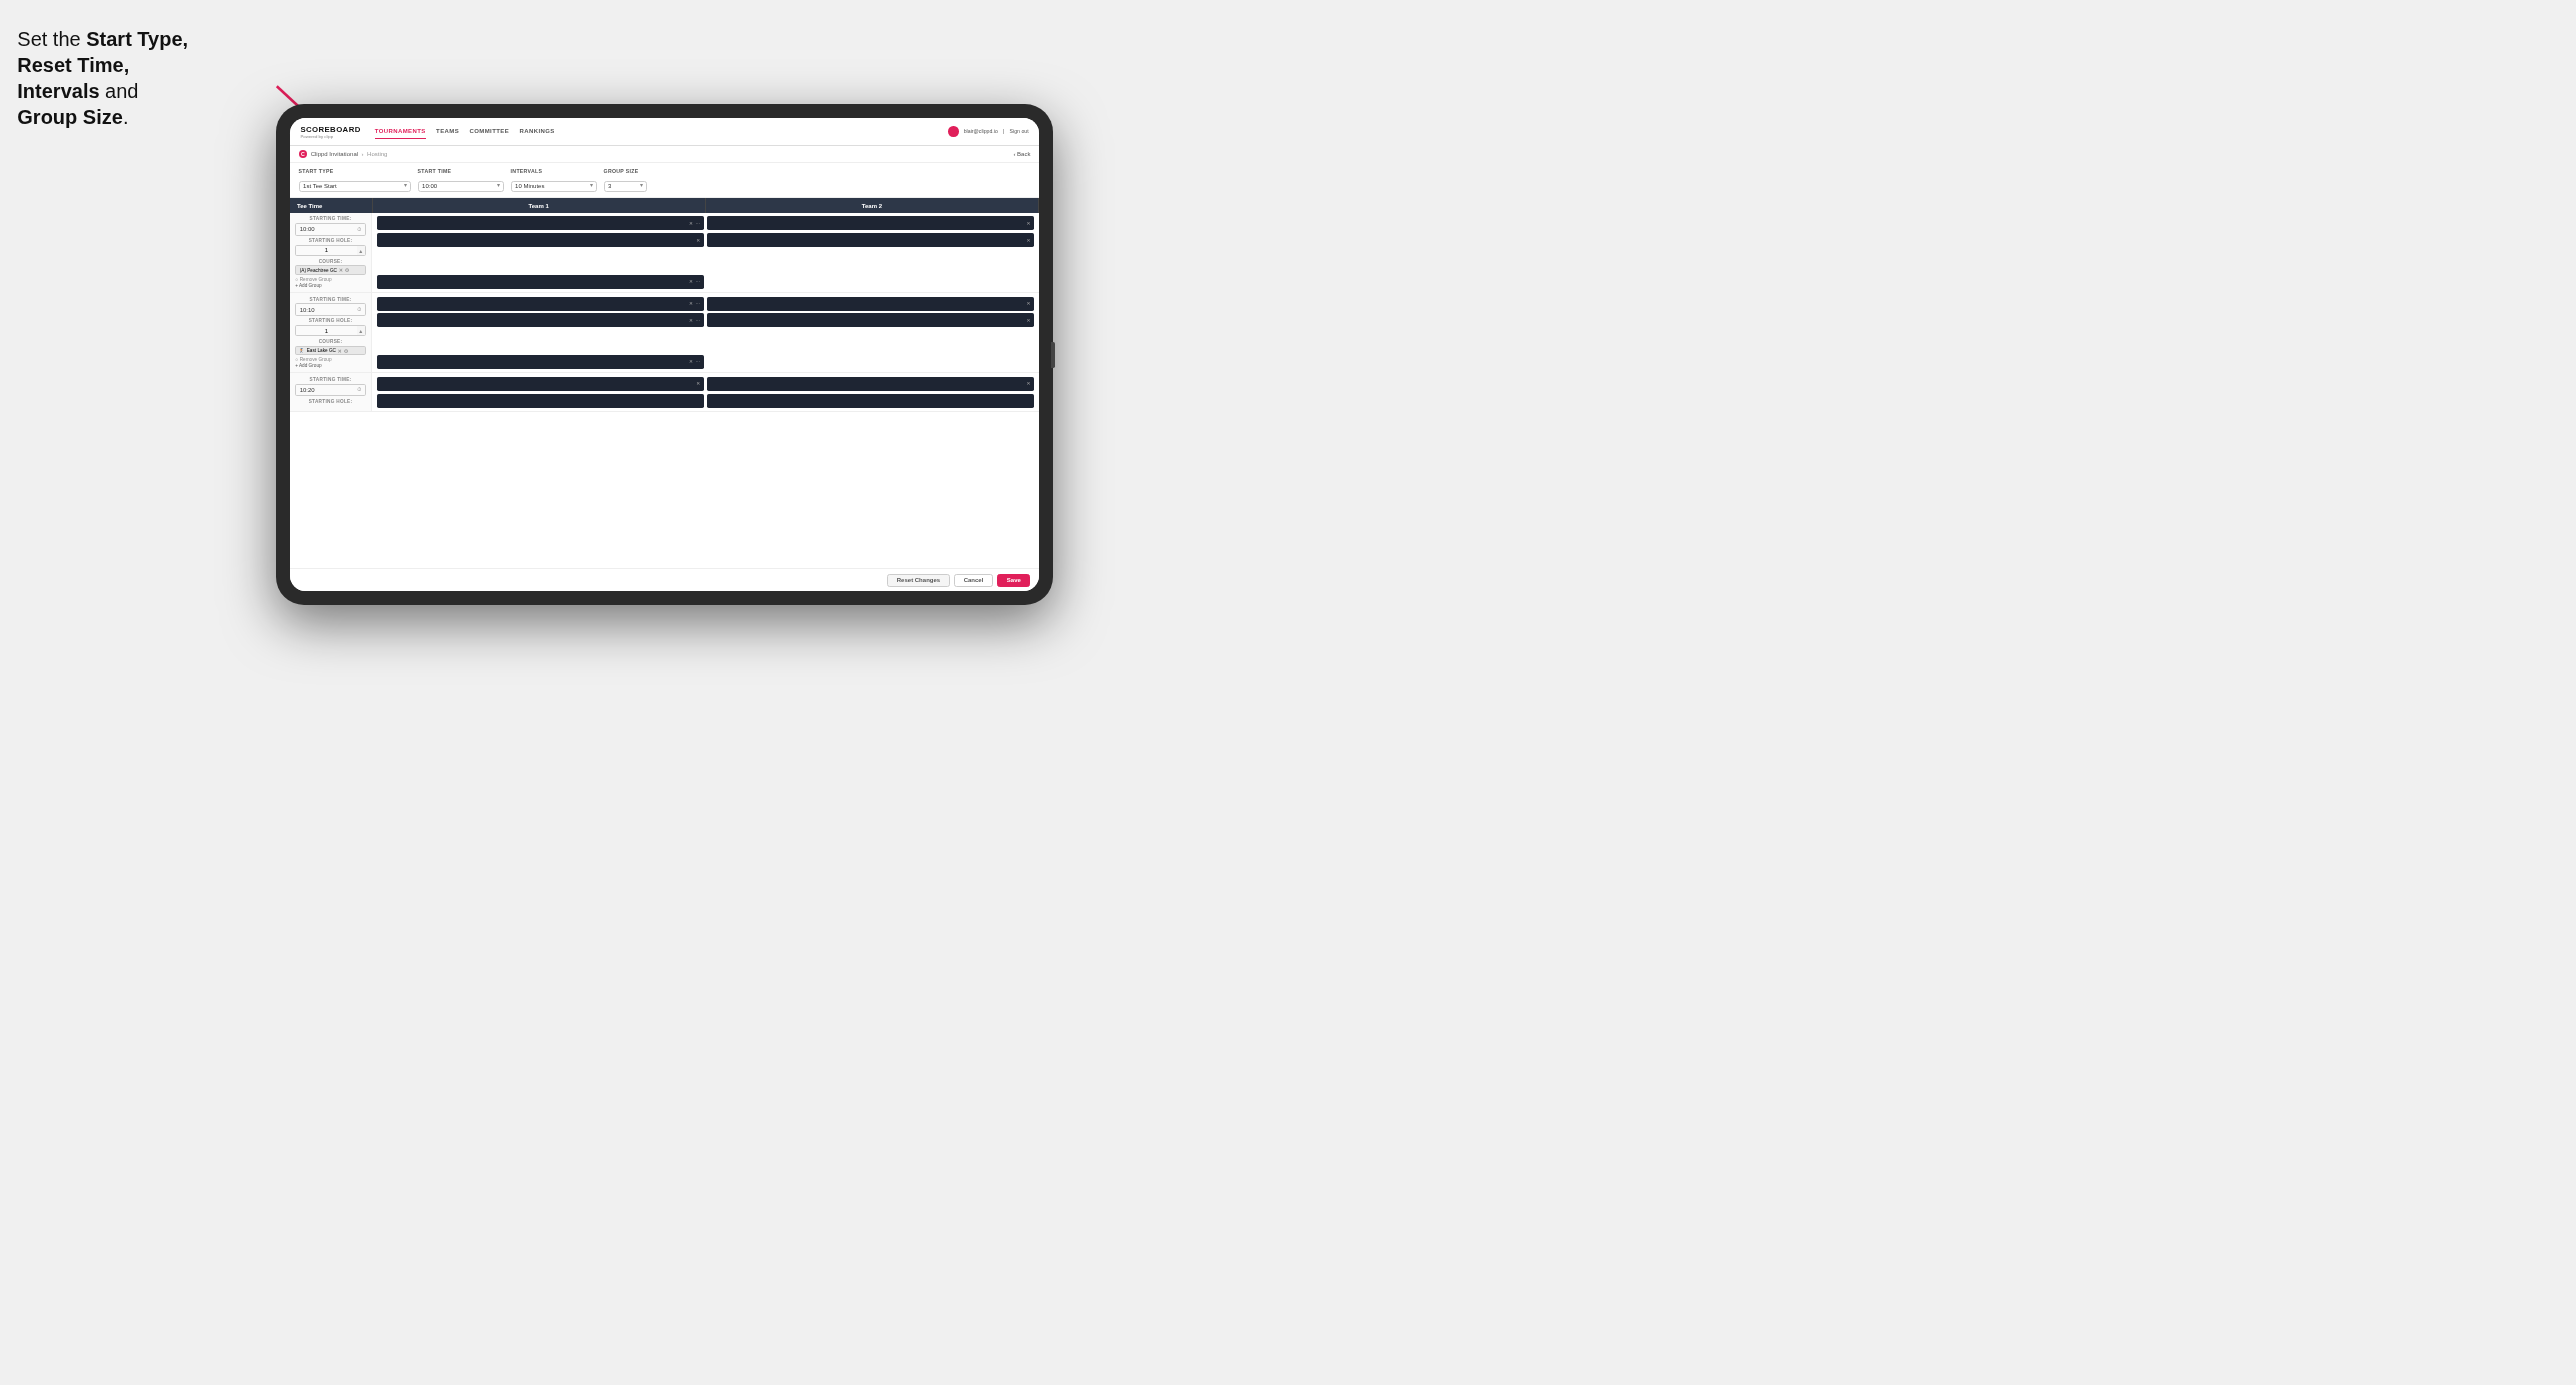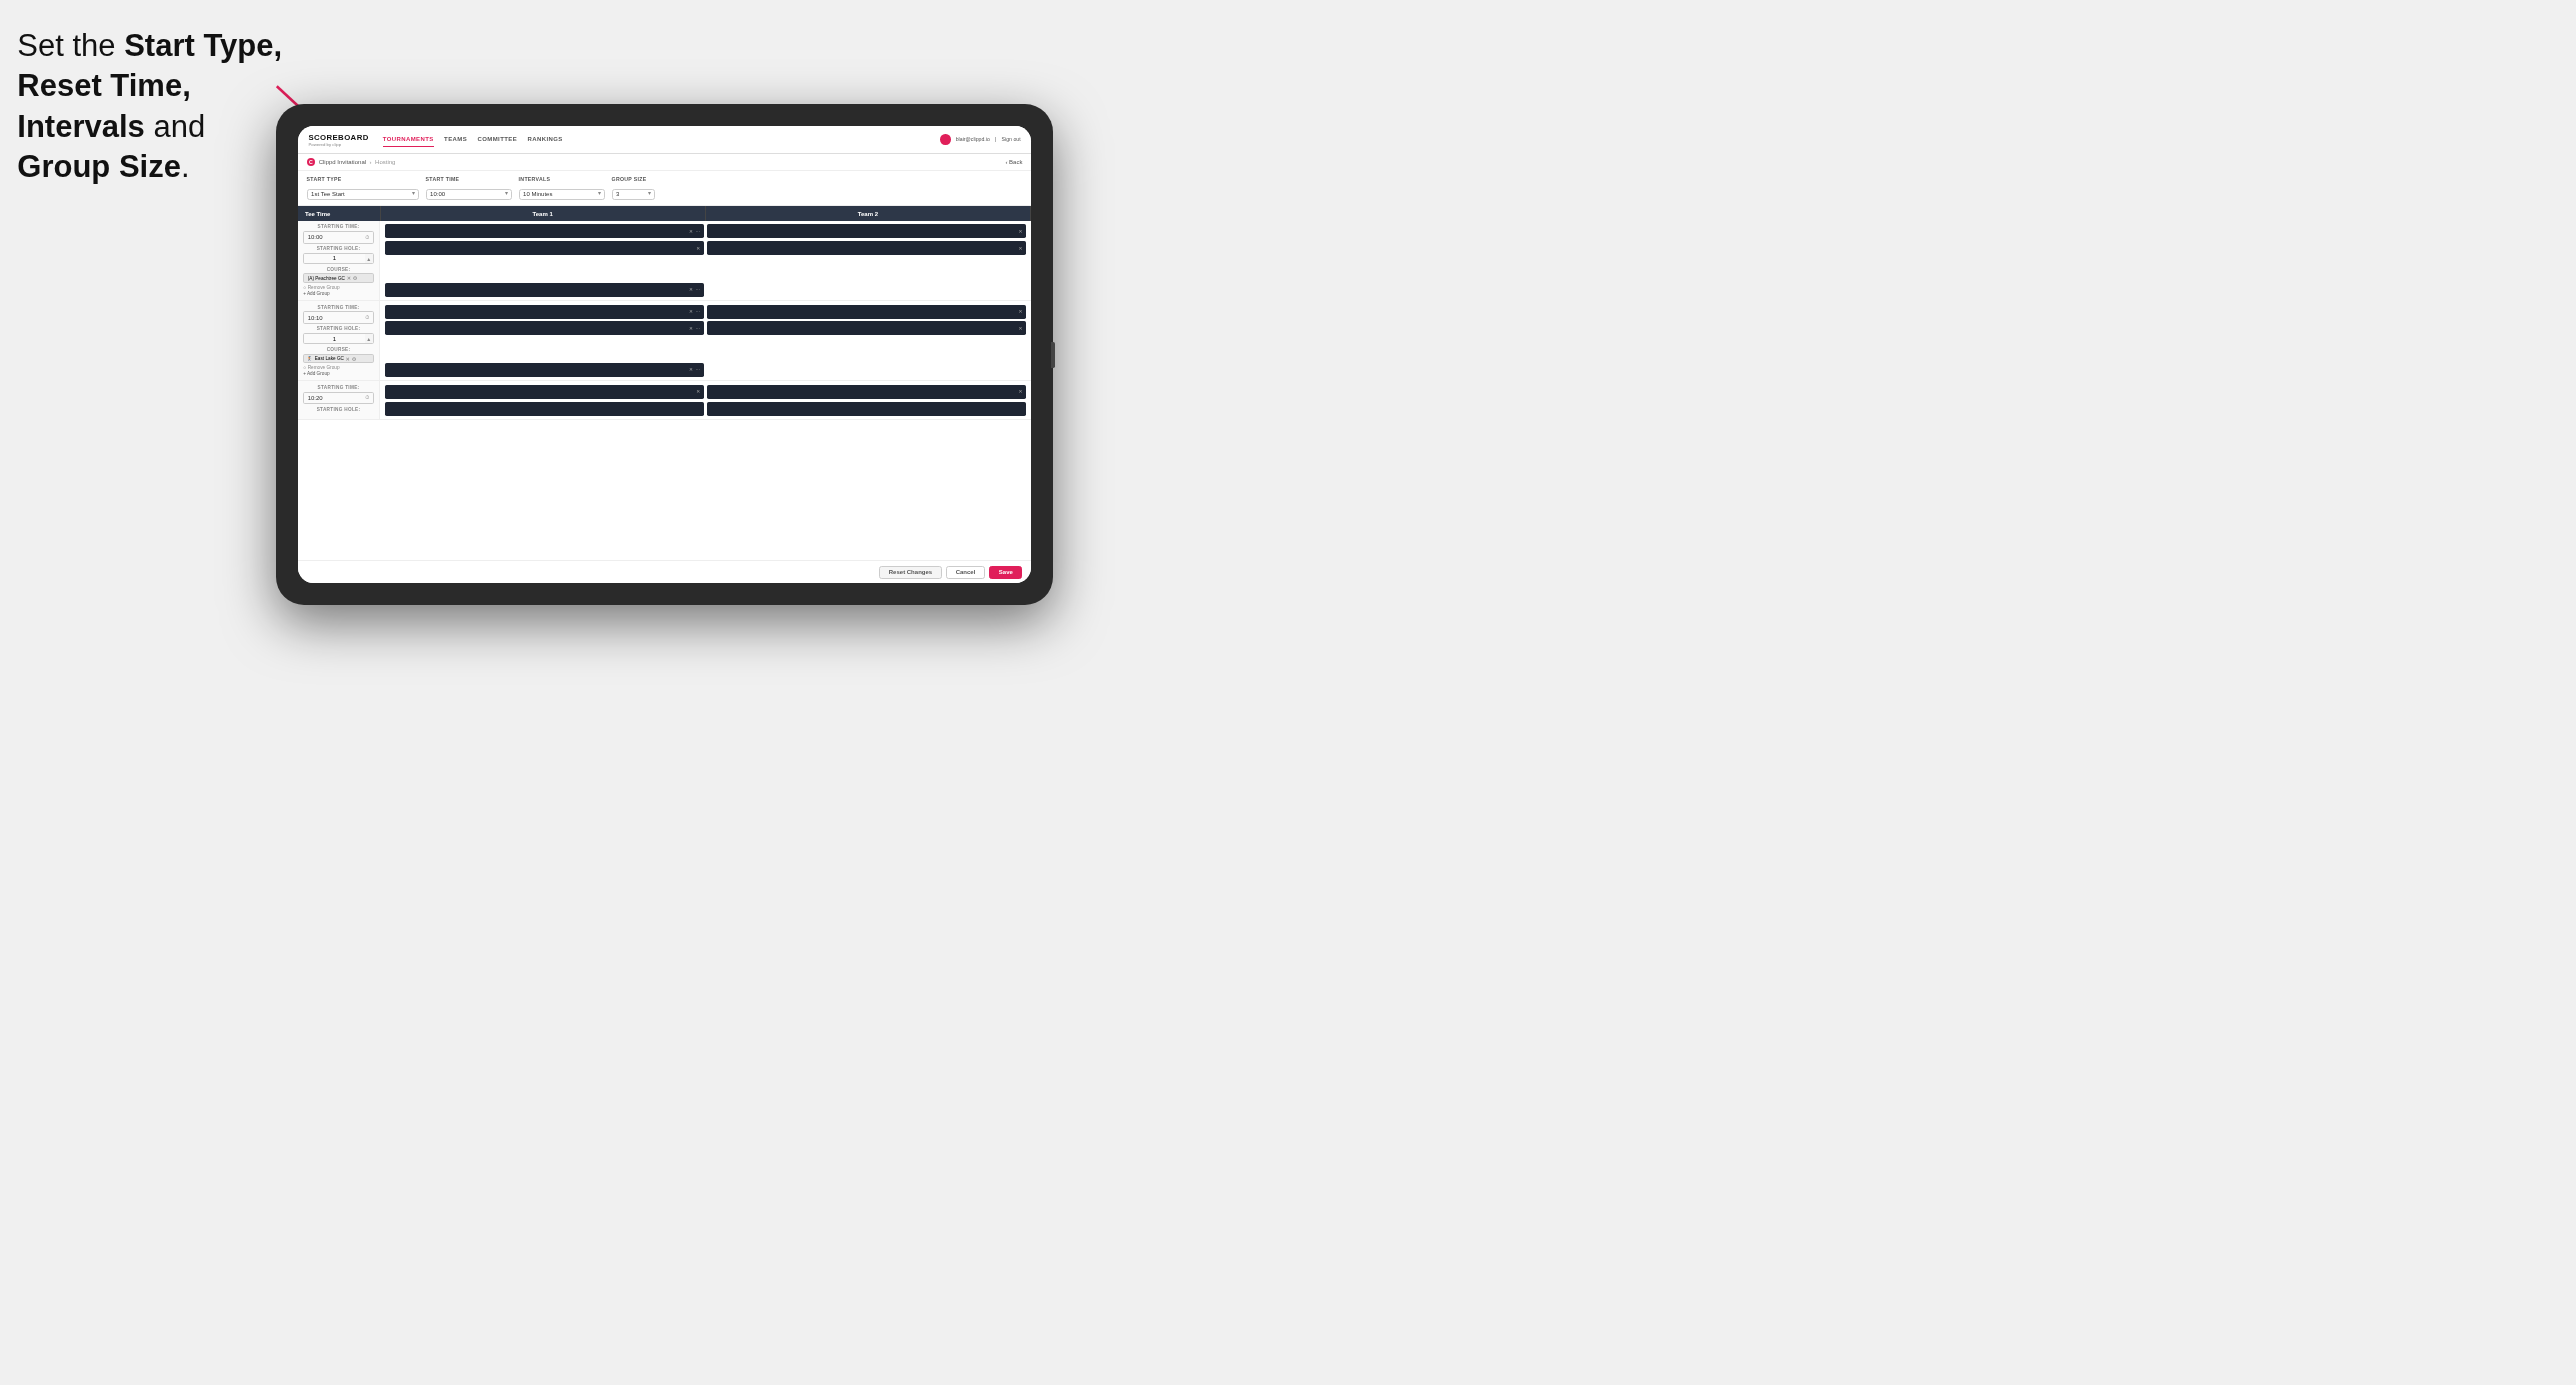--- a/index.html
+++ b/index.html
@@ -11,21 +11,21 @@
       position: relative;
       overflow: hidden;
     }
 
     
     .instruction-area {
       position: absolute;
       top: 26px;
       left: 17.3px;
       width: 268px;
-      font-size: 31px;
+      font-size: 20px;
       line-height: 1.3;
       color: #111;
     }
     .instruction-area span.bold { font-weight: 900; }
 
     
     .arrow-container {
       position: absolute;
       top: 69px;
       left: 259px;
@@ -37,21 +37,21 @@
     
     .tablet-outer {
       position: absolute;
       top: 104px;
       left: 276px;
       width: 777px;
       height: 501px;
       background: #2a2a2a;
       border-radius: 28px;
       box-shadow: 0 17.3px 52px rgba(0,0,0,0.5);
-      padding: 22px;
+      padding: 14px;
     }
 
     .tablet-screen {
       width: 100%;
       height: 100%;
       background: #fff;
       border-radius: 15.5px;
       overflow: hidden;
       display: flex;
       flex-direction: column;

